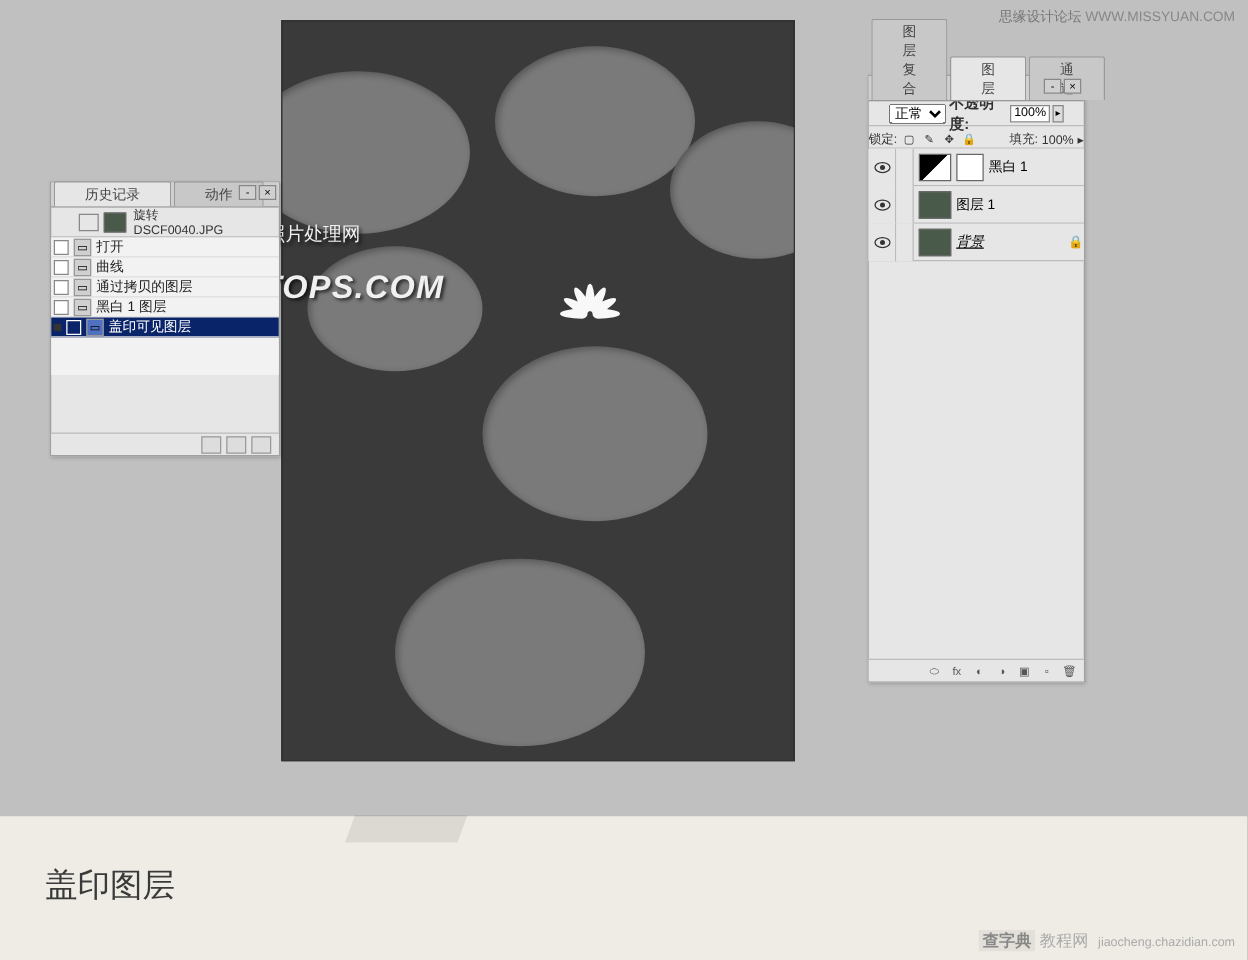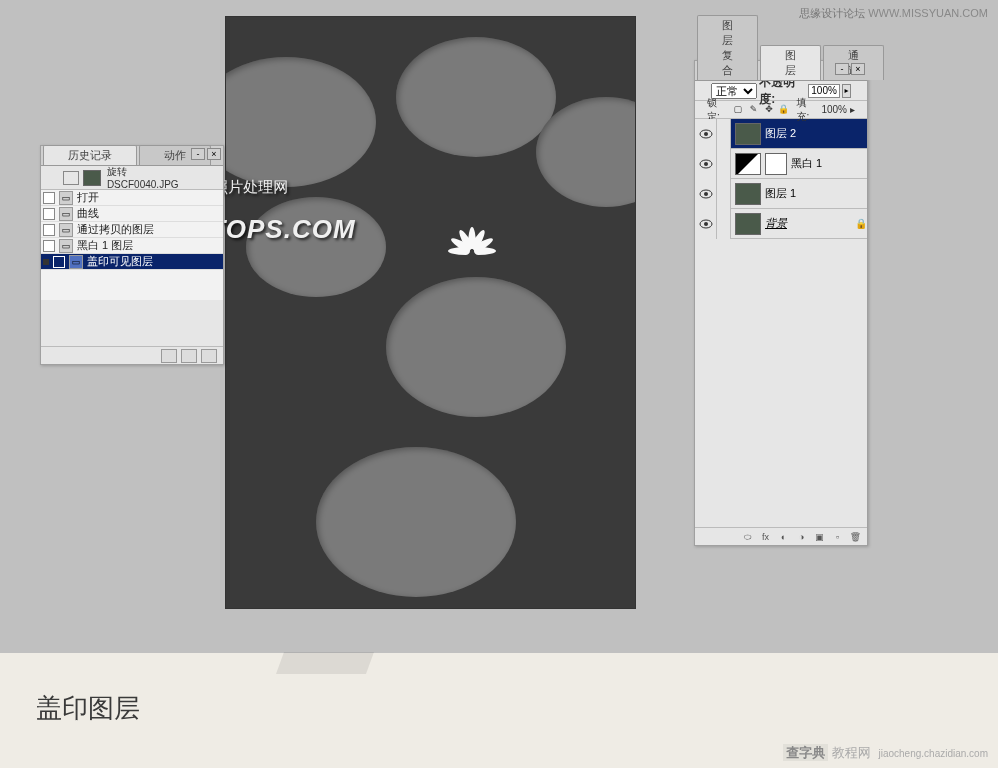--- a/index.html
+++ b/index.html
@@ -46,21 +46,21 @@
 .hist-bottom { position: absolute; bottom: 0; left: 0; right: 0; height: 18px; background: #e6e6e6; border-top: 1px solid #bbb; display: flex; justify-content: flex-end; align-items: center; gap: 4px; padding-right: 6px; }
 .hist-bottom span { width: 16px; height: 14px; border: 1px solid #999; background: #ddd; }
 
 
 .layers-panel { left: 694px; top: 60px; width: 174px; height: 486px; }
 .lp-opts { height: 20px; display: flex; align-items: center; padding: 0 16px; border-bottom: 1px solid #bbb; gap: 2px; }
 .lp-opts select { font-size: 11px; height: 16px; width: 52px; }
 .lp-opts .lbl { font-size: 12px; color: #333; font-weight: bold; }
 .lp-opts .pct { width: 36px; height: 14px; font-size: 10px; border: 1px solid #888; text-align: right; padding-right: 2px; background: #fff; }
 .lp-opts .arrow { width: 10px; height: 14px; border: 1px solid #888; background: #ddd; font-size: 8px; text-align: center; line-height: 12px; }
-.lp-lock { height: 18px; display: flex; align-items: center; padding: 0 12px; border-bottom: 1px solid #bbb; font-size: 10px; gap: 3px; color: #333; }
+.lp-lock { height: 18px; display: flex; align-items: flex-end; padding: 0 0; border-bottom: 1px solid #bbb; font-size: 10px; gap: 3px; color: #333; }
 .lp-lock .li { width: 13px; height: 13px; font-size: 9px; text-align: center; line-height: 13px; }
 .lp-layers { background: #e0e0e0; flex: 1; }
 .layer { display: flex; align-items: center; height: 30px; border-bottom: 1px solid #bbb; background: #e6e6e6; }
 .layer.sel { background: #0a246a; color: #fff; }
 .layer .eye { width: 22px; height: 30px; border-right: 1px solid #bbb; display: flex; align-items: center; justify-content: center; background: #e6e6e6; }
 .layer .eye svg { width: 14px; height: 10px; }
 .layer .link { width: 14px; height: 30px; border-right: 1px solid #bbb; background: #e6e6e6; }
 .layer .thumb { width: 26px; height: 22px; margin: 0 4px; border: 1px solid #666; background: #4a5a4a; }
 .layer .thumb2 { width: 22px; height: 22px; margin-right: 4px; border: 1px solid #666; background: #fff; }
 .layer .name { font-size: 11px; flex: 1; }
@@ -180,31 +180,20 @@
     <span class="li">▢</span>
     <span class="li">✎</span>
     <span class="li">✥</span>
     <span class="li">🔒</span>
     <span style="flex:1"></span>
     <span>填充:</span>
     <span class="pct">100%</span>
     <span class="arrow">▸</span>
   </div>
   <div class="lp-layers">
-    <div class="layer sel">
-      <div class="eye">
-          <svg viewBox="0 0 14 10">
-            <ellipse cx="7" cy="5" rx="6" ry="4" fill="none" stroke="#333"></ellipse>
-            <circle cx="7" cy="5" r="2" fill="#333"></circle>
-          </svg>
-        </div>
-      <div class="link"></div>
-      <div class="thumb"></div>
-      <div class="name">图层 2</div>
-    </div>
     <div class="layer">
       <div class="eye">
           <svg viewBox="0 0 14 10">
             <ellipse cx="7" cy="5" rx="6" ry="4" fill="none" stroke="#333"></ellipse>
             <circle cx="7" cy="5" r="2" fill="#333"></circle>
           </svg>
         </div>
       <div class="link"></div>
       <div class="thumb bw-thumb"></div>
       <div class="thumb2"></div>

